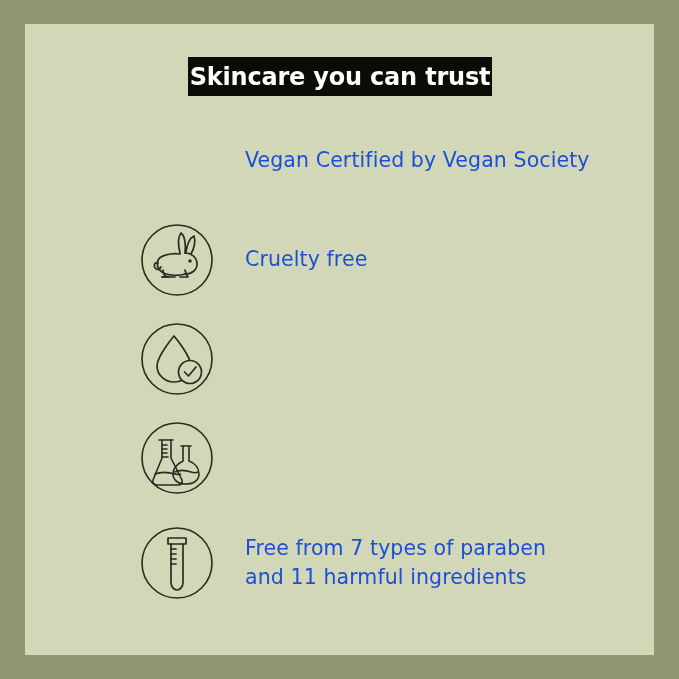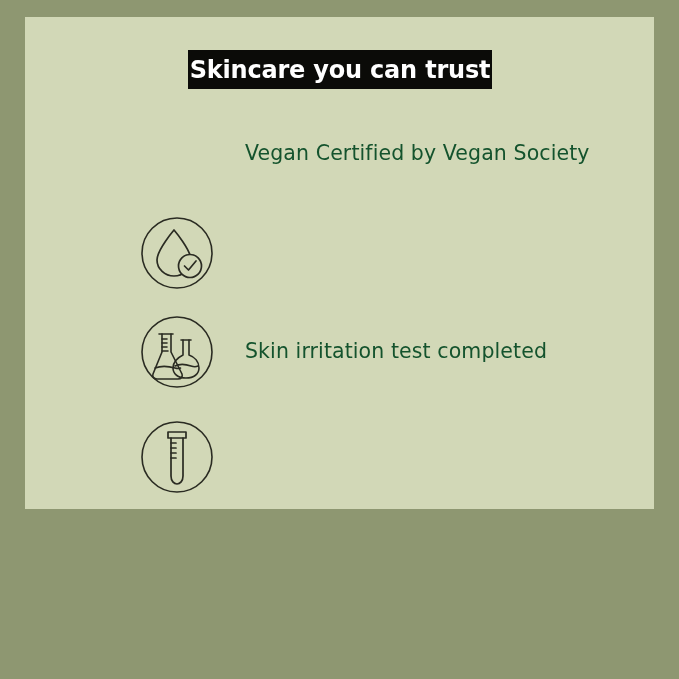--- a/index.html
+++ b/index.html
@@ -16,23 +16,23 @@
   .frame {
     position: absolute;
     left: 0; top: 0;
     width: 679px;
     height: 679px;
     background: #8e9771;
   }
   .panel {
     position: absolute;
     left: 25px;
-    top: 17px;
+    top: 24px;
     width: 629px;
-    height: 492px;
+    height: 631px;
     background: #d2d8b7;
   }
 
   
   .title-banner {
     position: absolute;
     left: 163px;
     top: 33px;
     width: 304px;
     height: 39px;
@@ -74,21 +74,21 @@
     display: flex;
     align-items: center;
     justify-content: center;
   }
   .row-icon svg { display: block; overflow: visible; }
   .row-label {
     position: absolute;
     left: 220px;
     top: 50%;
     transform: translateY(-50%);
-    color: #14532d;
+    color: #1d4ed8;
     font-family: "DejaVu Sans", sans-serif;
     font-size: 20.5px;
     font-weight: 400;
     line-height: 1.42;
     letter-spacing: 0.1px;
     white-space: pre-line;
   }
   .row-5 { height: 112px; }
 
   
@@ -103,20 +103,45 @@
     <div class="title-banner">
       <span class="title-text">Skincare you can trust</span>
     </div>
 
     <div class="rows">
 
       <div class="row">
         <div class="row-label">Vegan Certified by Vegan Society</div>
       </div>
 
+      <div class="row">
+        <div class="row-icon">
+          <svg width="84" height="84" viewBox="0 0 84 84">
+            <circle cx="42" cy="42" r="35" stroke="#2a2b22" stroke-width="1.6" fill="none"></circle>
+            <g stroke="#2a2b22" stroke-width="1.7" fill="none" stroke-linejoin="round" stroke-linecap="round">
+
+              <path d="M45 35 C43 27, 43 19, 46 15 C50 18, 51 27, 50 35"></path>
+              <path d="M51 34 C52 27, 55 20, 59 18 C61 23, 59 31, 56 36"></path>
+
+              <path d="M50 35 C57 35, 62 40, 62 46 C62 52, 57 56, 50 56"></path>
+
+              <path d="M50 56 C44 58, 33 58, 27 54 C21 50, 21 42, 26 39 C31 36, 40 35, 45 36"></path>
+
+              <path d="M23 45 C19 44, 18 48, 21 51 C23 52, 25 51, 26 49"></path>
+
+              <path d="M50 52 C51 56, 52 58, 53 59 L45 59"></path>
+
+              <path d="M28 52 C28 56, 30 59, 34 59 L27 59"></path>
+              <path d="M27 59 L40 59"></path>
+            </g>
+            <circle cx="55" cy="43" r="1.8" fill="#2a2b22"></circle>
+          </svg>
+        </div>
+        <div class="row-label">Cruelty free</div>
+      </div>
 
       <div class="row">
         <div class="row-icon">
           <svg width="84" height="84" viewBox="0 0 84 84">
             <circle cx="42" cy="42" r="35" stroke="#2a2b22" stroke-width="1.6" fill="none"></circle>
             <path d="M39 19 C39 19, 22 39, 22 49 C22 58, 30 65, 39 65 C48 65, 56 58, 56 49 C56 39, 39 19, 39 19 Z" stroke="#2a2b22" stroke-width="1.7" fill="none" stroke-linejoin="round"></path>
             <circle cx="55" cy="55" r="11.5" fill="#d2d8b7" stroke="#2a2b22" stroke-width="1.7"></circle>
             <path d="M49.5 55 L53.5 59 L61 50" stroke="#2a2b22" stroke-width="1.7" fill="none" stroke-linecap="round" stroke-linejoin="round"></path>
           </svg>
         </div>
@@ -133,34 +158,35 @@
               <path d="M40 56 C44 54, 50 54, 56 56 C59 57, 61 57, 63 56"></path>
 
               <path d="M24 24 L38 24"></path>
               <path d="M27 24 L27 42 L18 64 C17 67, 19 69, 22 69 L43 69 C46 69, 48 67, 47 64 L36 42 L36 24"></path>
               <path d="M20 58 C25 56, 33 56, 40 58 C42 58.6, 44 58.6, 45.5 58"></path>
 
               <path d="M27 29 L32 29 M27 33 L32 33 M27 37 L32 37 M27 41 L33 41"></path>
             </g>
           </svg>
         </div>
-        <div class="row-label">Skin irritation test completed</div>
       </div>
 
       <div class="row row-5">
         <div class="row-icon">
           <svg width="84" height="84" viewBox="0 0 84 84">
             <circle cx="42" cy="42" r="35" stroke="#2a2b22" stroke-width="1.6" fill="none"></circle>
             <g stroke="#2a2b22" stroke-width="1.7" fill="none" stroke-linejoin="round" stroke-linecap="round">
 
               <path d="M33 17 L51 17 L51 23 L33 23 Z"></path>
 
               <path d="M36 23 L36 61 C36 66, 39 69, 42 69 C45 69, 48 66, 48 61 L48 23"></path>
 
               <path d="M36 28 L41 28 M36 33 L41 33 M36 38 L41 38 M36 43 L41 43"></path>
             </g>
           </svg>
         </div>
+        <div class="row-label">Free from 7 types of paraben
+and 11 harmful ingredients</div>
       </div>
 
     </div>
   </div>
 </div>
 
 </body></html>

